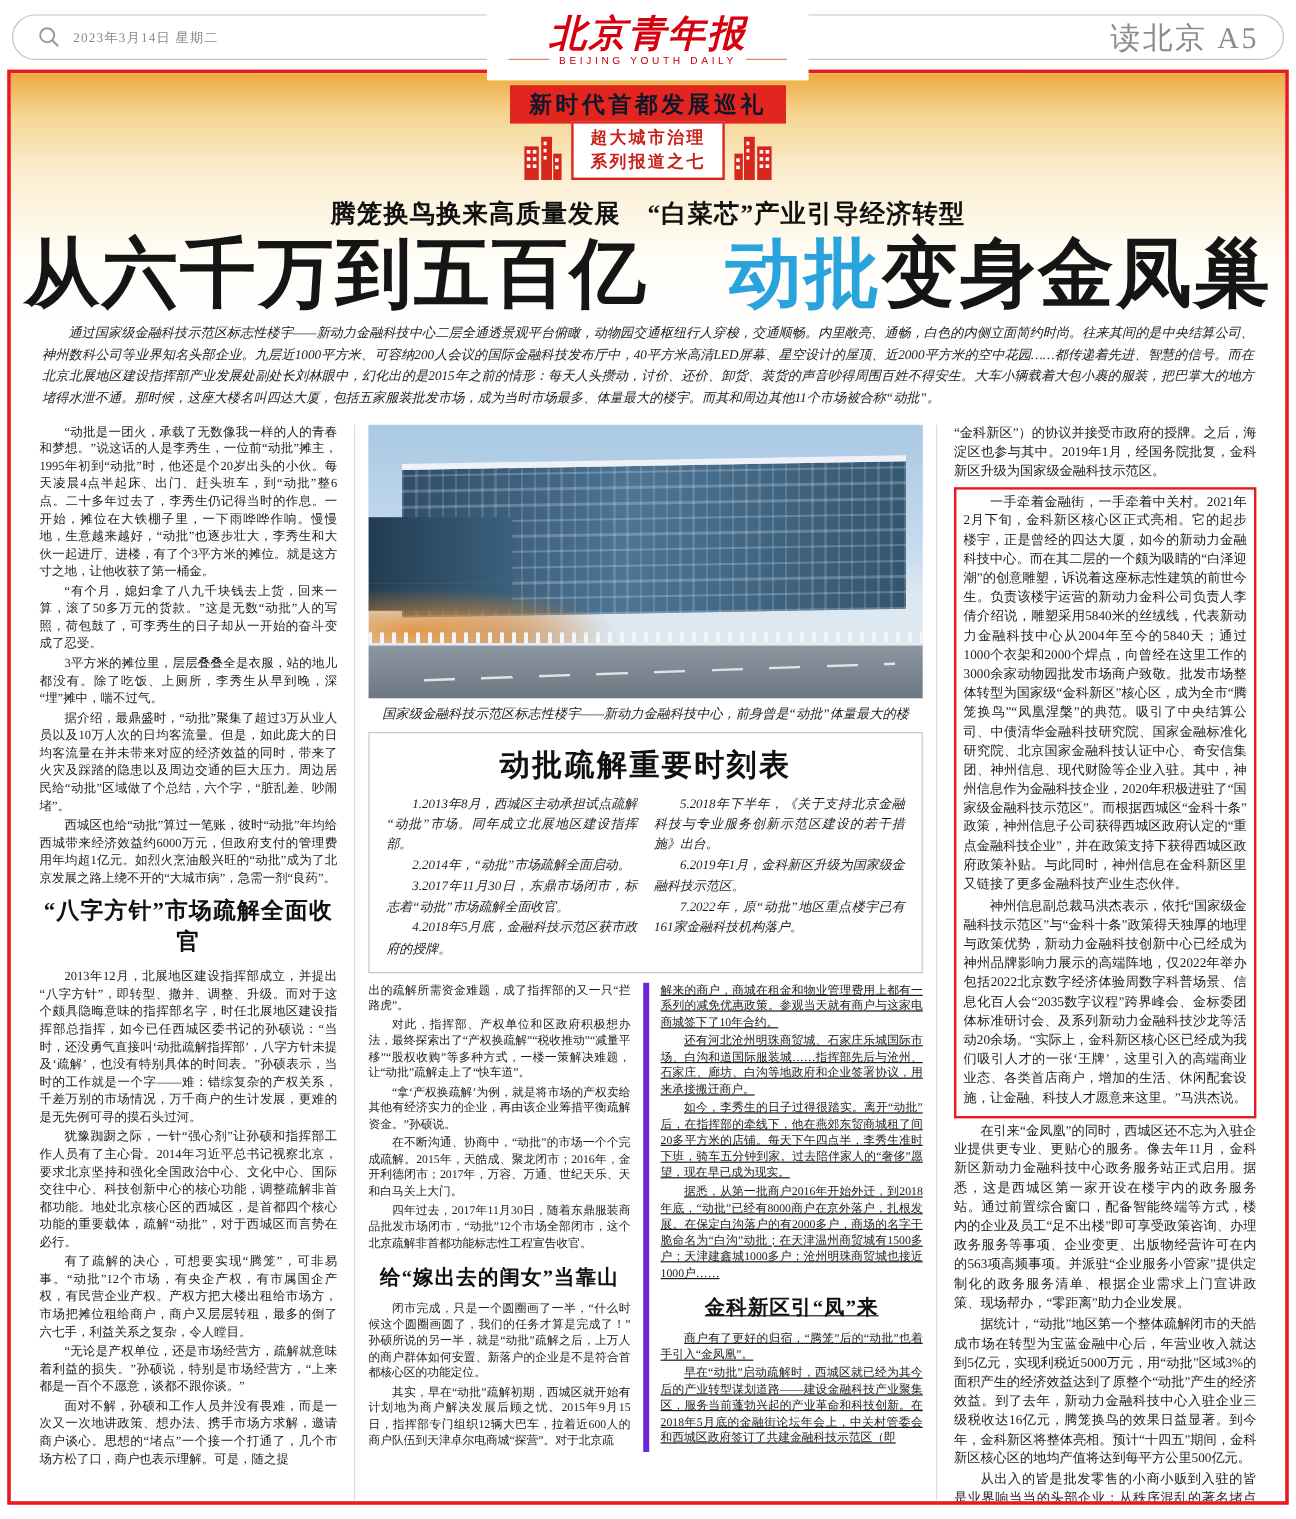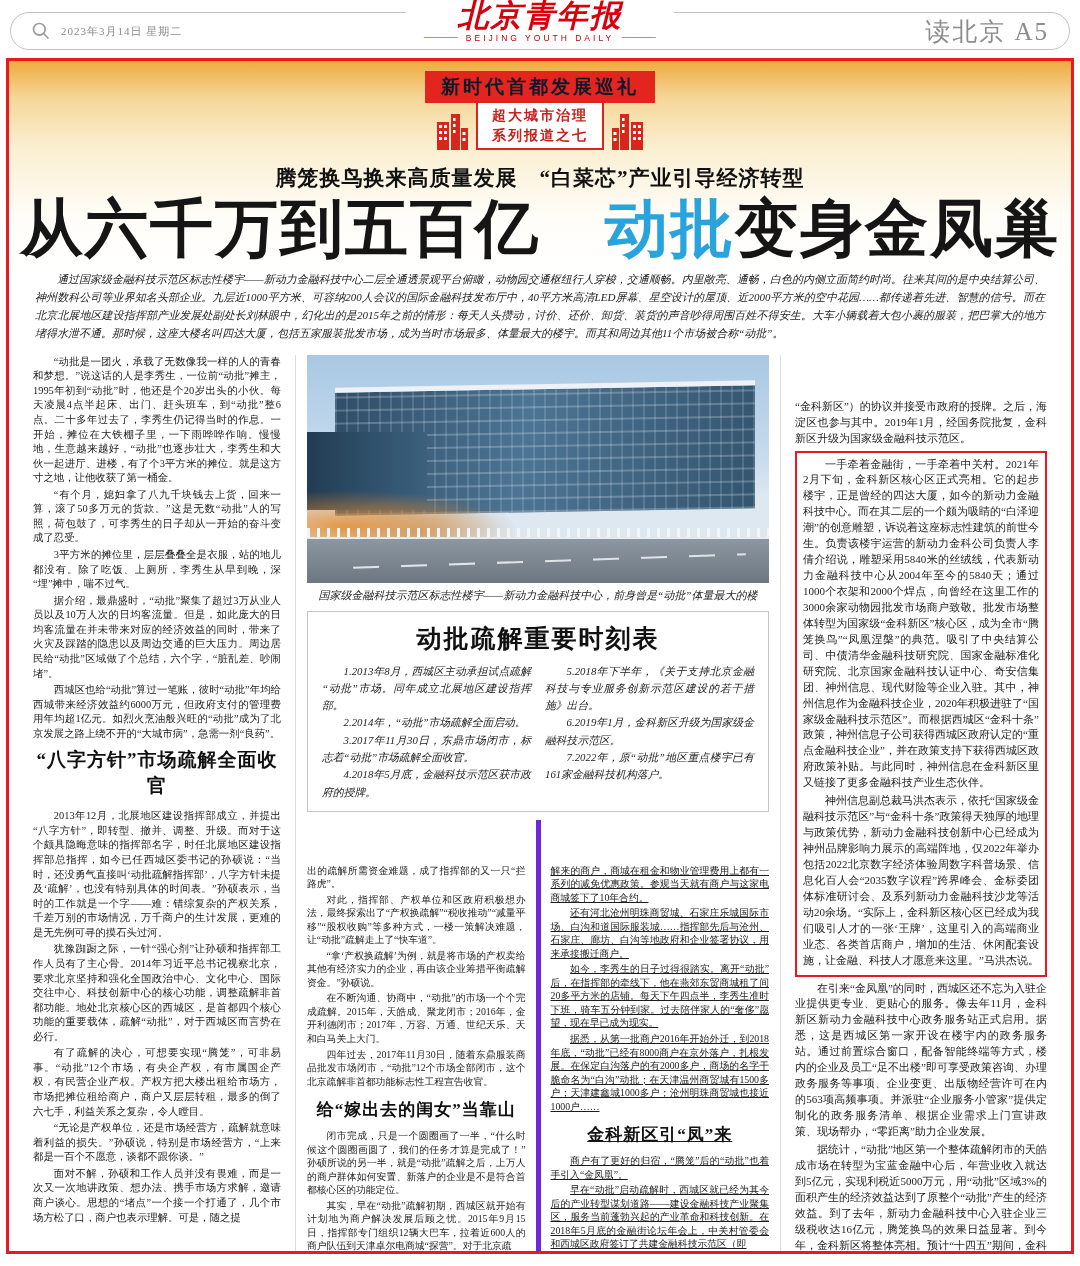--- a/index.html
+++ b/index.html
@@ -7,21 +7,21 @@
         font-family:"Liberation Serif","DejaVu Serif",serif;color:#1c1c1c;background:#fff;border-radius:30px;}
 
   
   .topbar{position:relative;height:58px;}
   .pill{position:absolute;left:10px;right:10px;top:12px;height:38px;
         border:1.5px solid #c3c3c3;border-radius:22px;display:flex;align-items:center;
         padding:0 20px;background:#fff;box-sizing:border-box;}
   .date{font-size:11px;color:#8a8a8a;margin-left:10px;letter-spacing:1px;}
   .page-label{margin-left:auto;font-size:25px;color:#8c8c8c;letter-spacing:2px;}
   .masthead{position:absolute;left:50%;transform:translateX(-50%);top:0;z-index:2;
-            background:#fff;padding:0 18px;text-align:center;}
+            background:#fff;padding:12px 18px;text-align:center;}
   .masthead .cn{font-size:31px;font-weight:bold;font-style:italic;color:#d6000f;
                 letter-spacing:2px;line-height:1.05;}
   .masthead .en{display:flex;align-items:center;gap:8px;justify-content:center;
                 font-size:8.5px;color:#c2000d;letter-spacing:3px;font-family:"Liberation Sans",sans-serif;}
   .masthead .en::before,.masthead .en::after{content:"";height:1px;width:34px;background:#d6856f;}
   .search-ic{width:20px;height:20px;flex:0 0 auto;}
 
   
   .frame{margin:0 6px 6px;border:3px solid #e81a1f;height:1196px;overflow:hidden;
          box-sizing:border-box;background:#fff;}
@@ -43,21 +43,21 @@
 
   
   .cols{display:flex;gap:14px;padding:0 24px 10px;align-items:stretch;}
   .col-left{width:248px;flex:0 0 auto;}
   .col-right{width:252px;flex:0 0 auto;}
   .col-mid{flex:1;border-left:1px solid #dcdcdc;border-right:1px solid #dcdcdc;padding:0 11px;}
 
   h2.sec{font-size:19px;text-align:center;font-weight:bold;margin:6px 0 10px;letter-spacing:1px;color:#111;}
   .para{font-size:10.4px;line-height:1.4;text-align:justify;text-indent:2em;margin:0 0 2px;}
   .col-right .para{font-size:11px;line-height:1.45;}
-  .cont{text-indent:0;margin-top:44px;}
+  .cont{text-indent:0;}
 
   
   .photo{position:relative;height:228px;overflow:hidden;
          background:linear-gradient(180deg,#a9c8e3 0%,#c6dbee 45%,#dde8f1 62%);}
   .bldg{position:absolute;left:6%;right:3%;top:13%;height:54%;
         background:linear-gradient(97deg,#2e4d68 0%,#4c7494 45%,#33556f 100%);
         border-top:5px solid #eef2f6;transform:skewY(-1deg);}
   .bldg::before{content:"";position:absolute;inset:0;
         background:repeating-linear-gradient(0deg,rgba(255,255,255,.22) 0 2px,transparent 2px 13px),
                    repeating-linear-gradient(90deg,rgba(255,255,255,.14) 0 2px,transparent 2px 11px);}

